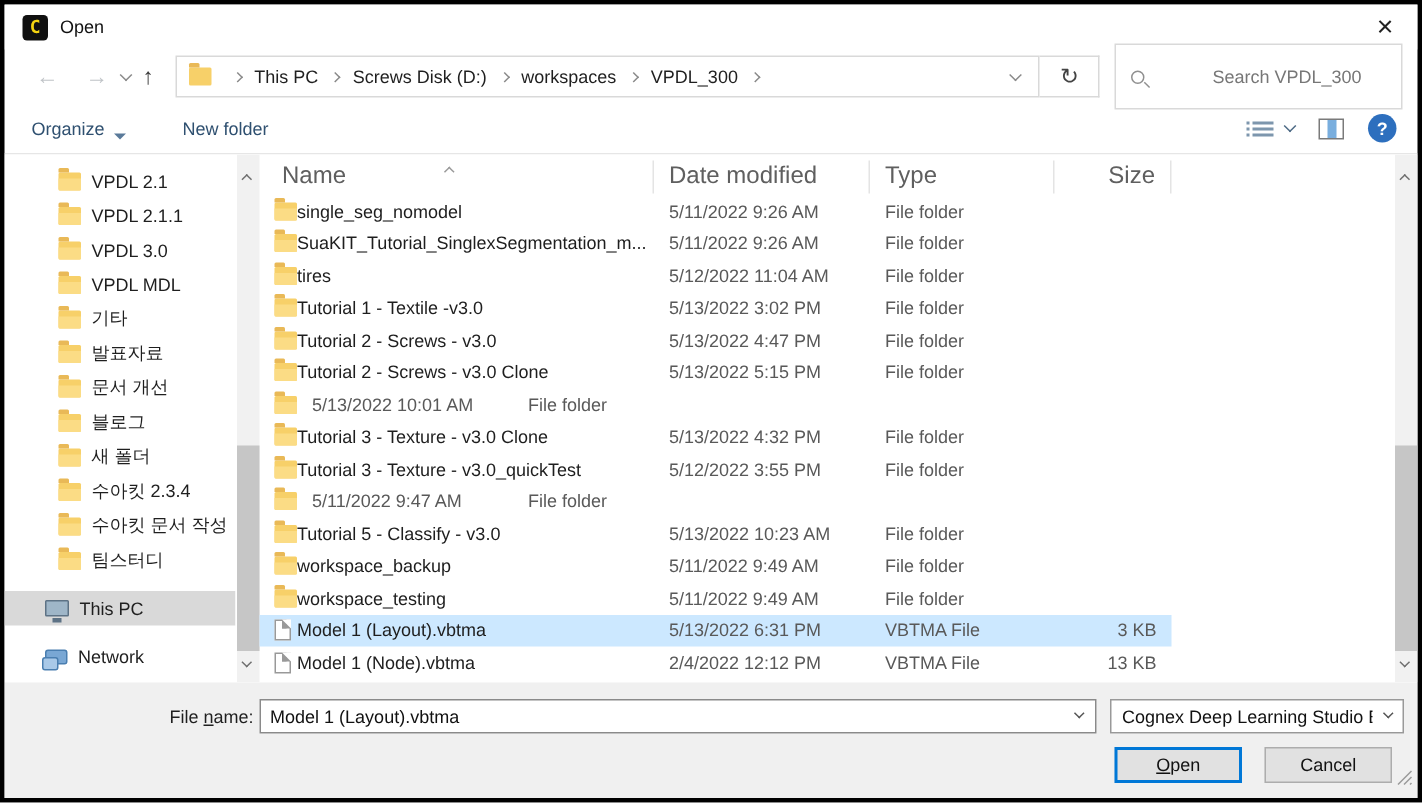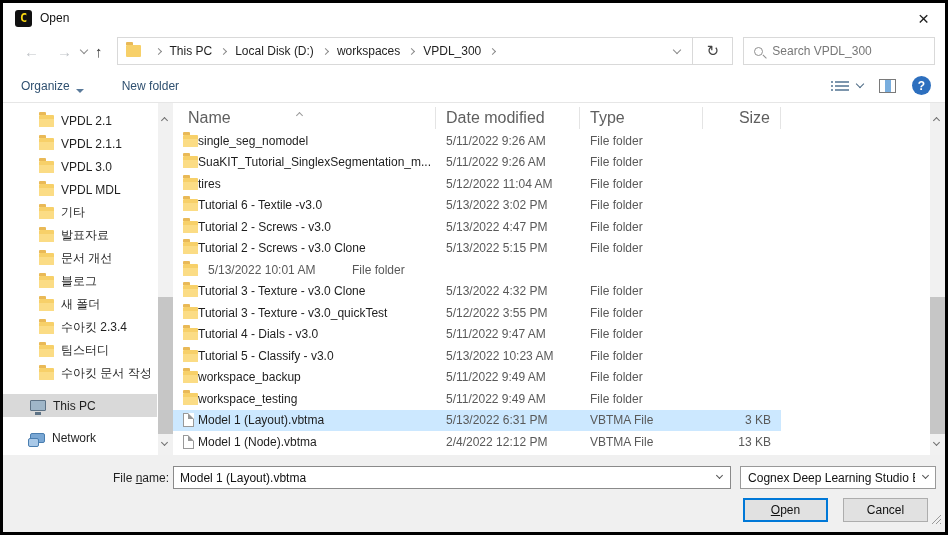--- a/index.html
+++ b/index.html
@@ -24,21 +24,21 @@
   .chev.right { transform:rotate(-45deg); }
   .nav-hist { padding:0 4px 0 0; }
   .addressbar { display:flex; align-items:center; height:28px; border:1px solid #d9d9d9; background:#fff; width:578px; margin-left:6px; padding-left:8px; }
   .addr-folder { position:relative; width:15px; height:12px; background:#f7d069; border-radius:1px; margin-right:8px; flex:0 0 auto; }
   .addr-folder::before { content:""; position:absolute; top:-3px; left:0; width:7px; height:3px; background:#e9b957; border-radius:1px 1px 0 0; }
   .crumb { font-size:12px; color:#1f1f1f; white-space:nowrap; padding:0 2px; }
   .crumb-sep { margin:0 7px; width:5px; height:5px; border-width:1.2px; }
   .addr-chev { margin-left:auto; margin-right:12px; }
   .refreshbox { height:28px; width:40px; border:1px solid #d9d9d9; border-left:none; display:flex; align-items:center; justify-content:center; }
   .refresh-glyph { font-size:15px; color:#444; font-family:"DejaVu Sans",sans-serif; }
-  .searchbox { height:28px; width:192px; border:1px solid #d9d9d9; margin-left:10px; display:flex; align-items:center; padding-left:10px; }
+  .searchbox { height:44px; width:192px; border:1px solid #d9d9d9; margin-left:10px; display:flex; align-items:center; padding-left:10px;gap:36px; }
   .lens { position:relative; width:9px; height:9px; border:1.4px solid #909090; border-radius:50%; margin-right:9px; flex:0 0 auto; }
   .lens::after { content:""; position:absolute; width:5px; height:1.4px; background:#909090; transform:rotate(45deg); left:7px; top:8px; }
   .search-ph { font-size:12px; color:#777; }
 
   
   .toolbar { height:34px; display:flex; align-items:center; padding:0 14px 0 18px; border-bottom:1px solid #e6e6e6; flex:0 0 auto; }
   .tool-btn { font-size:12px; color:#2f5070; display:flex; align-items:flex-end; gap:6px; margin-right:38px; }
   .tri-down { width:0; height:0; border-left:4px solid transparent; border-right:4px solid transparent; border-top:4px solid #5a7a9a; }
   .tool-right { margin-left:auto; display:flex; align-items:center; gap:16px; }
   .icon-views { display:flex; flex-direction:column; gap:2px; }
@@ -135,21 +135,21 @@
     <span class="nav-glyph nav-back">←</span>
     <span class="nav-glyph nav-fwd">→</span>
     <span class="chev down nav-hist"></span>
     <span class="nav-glyph nav-up">↑</span>
 
     <div class="addressbar">
       <span class="addr-folder"></span>
       <span class="chev right crumb-sep"></span>
       <span class="crumb">This PC</span>
       <span class="chev right crumb-sep"></span>
-      <span class="crumb">Local Disk (D:)</span>
+      <span class="crumb">Screws Disk (D:)</span>
       <span class="chev right crumb-sep"></span>
       <span class="crumb">workspaces</span>
       <span class="chev right crumb-sep"></span>
       <span class="crumb">VPDL_300</span>
       <span class="chev right crumb-sep"></span>
       <span class="chev down addr-chev"></span>
     </div>
     <div class="refreshbox">
       <span class="refresh-glyph">↻</span>
     </div>
@@ -221,25 +221,25 @@
           <div class="tree-item">
     <span class="ico folder-ico"></span>
     <span class="lbl">새 폴더</span>
   </div>
           <div class="tree-item">
     <span class="ico folder-ico"></span>
     <span class="lbl">수아킷 2.3.4</span>
   </div>
           <div class="tree-item">
     <span class="ico folder-ico"></span>
+    <span class="lbl">수아킷 문서 작성</span>
+  </div>
+          <div class="tree-item">
+    <span class="ico folder-ico"></span>
     <span class="lbl">팀스터디</span>
-  </div>
-          <div class="tree-item">
-    <span class="ico folder-ico"></span>
-    <span class="lbl">수아킷 문서 작성</span>
   </div>
           <div class="tree-item root selected gap-before">
     <span class="ico pc-ico"></span>
     <span class="lbl">This PC</span>
   </div>
           <div class="tree-item root gap-before">
     <span class="ico net-ico"></span>
     <span class="lbl">Network</span>
   </div>
         </div>
@@ -283,21 +283,21 @@
             </span>
     <span class="c-name">tires</span>
     <span class="c-date">5/12/2022 11:04 AM</span>
     <span class="c-type">File folder</span>
     <span class="c-size"></span>
   </div>
           <div class="frow">
     <span class="c-ico">
               <span class="ico folder-ico"></span>
             </span>
-    <span class="c-name">Tutorial 6 - Textile -v3.0</span>
+    <span class="c-name">Tutorial 1 - Textile -v3.0</span>
     <span class="c-date">5/13/2022 3:02 PM</span>
     <span class="c-type">File folder</span>
     <span class="c-size"></span>
   </div>
           <div class="frow">
     <span class="c-ico">
               <span class="ico folder-ico"></span>
             </span>
     <span class="c-name">Tutorial 2 - Screws - v3.0</span>
     <span class="c-date">5/13/2022 4:47 PM</span>
@@ -336,21 +336,20 @@
             </span>
     <span class="c-name">Tutorial 3 - Texture - v3.0_quickTest</span>
     <span class="c-date">5/12/2022 3:55 PM</span>
     <span class="c-type">File folder</span>
     <span class="c-size"></span>
   </div>
           <div class="frow">
     <span class="c-ico">
               <span class="ico folder-ico"></span>
             </span>
-    <span class="c-name">Tutorial 4 - Dials - v3.0</span>
     <span class="c-date">5/11/2022 9:47 AM</span>
     <span class="c-type">File folder</span>
     <span class="c-size"></span>
   </div>
           <div class="frow">
     <span class="c-ico">
               <span class="ico folder-ico"></span>
             </span>
     <span class="c-name">Tutorial 5 - Classify - v3.0</span>
     <span class="c-date">5/13/2022 10:23 AM</span>

